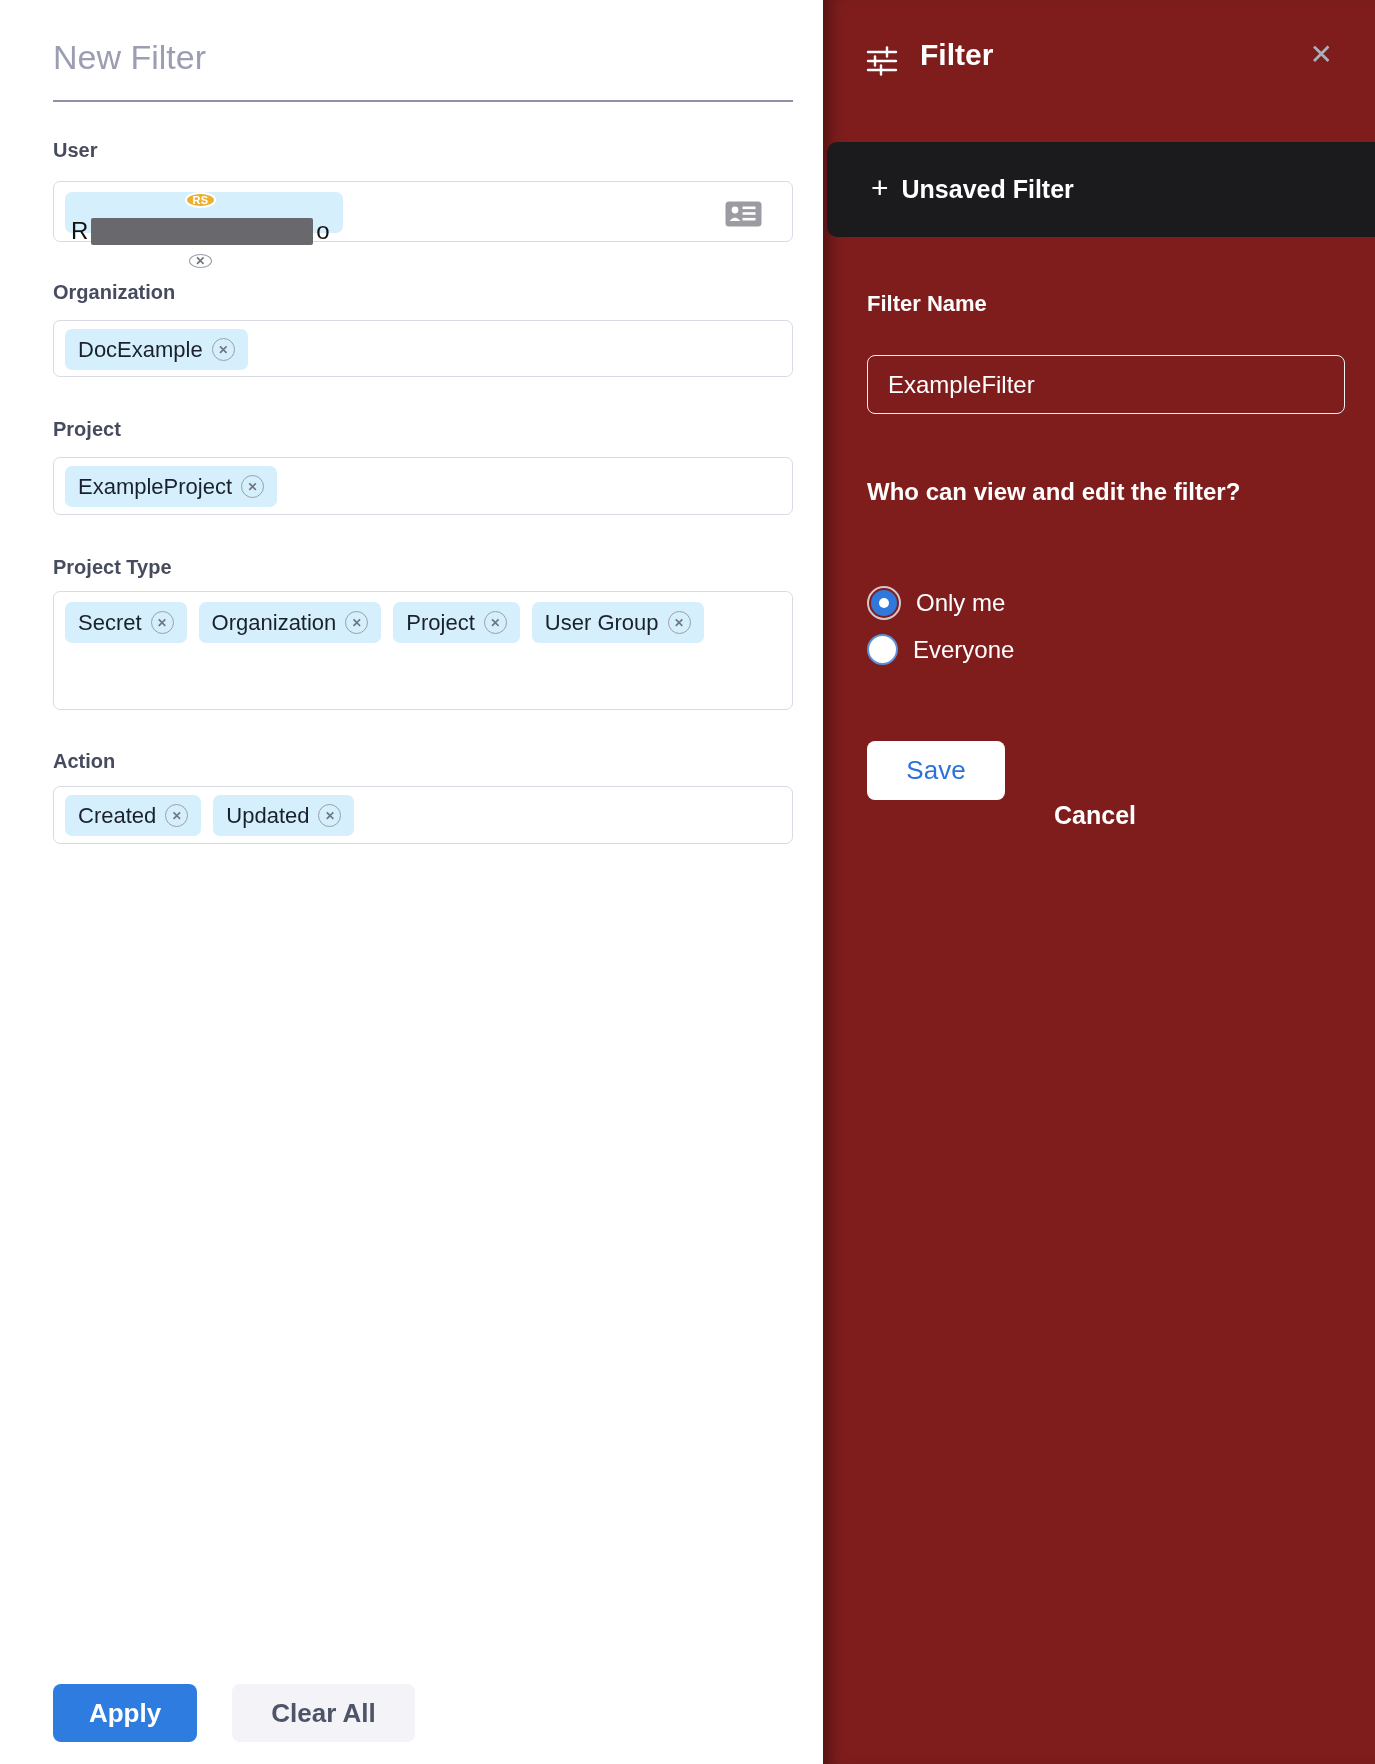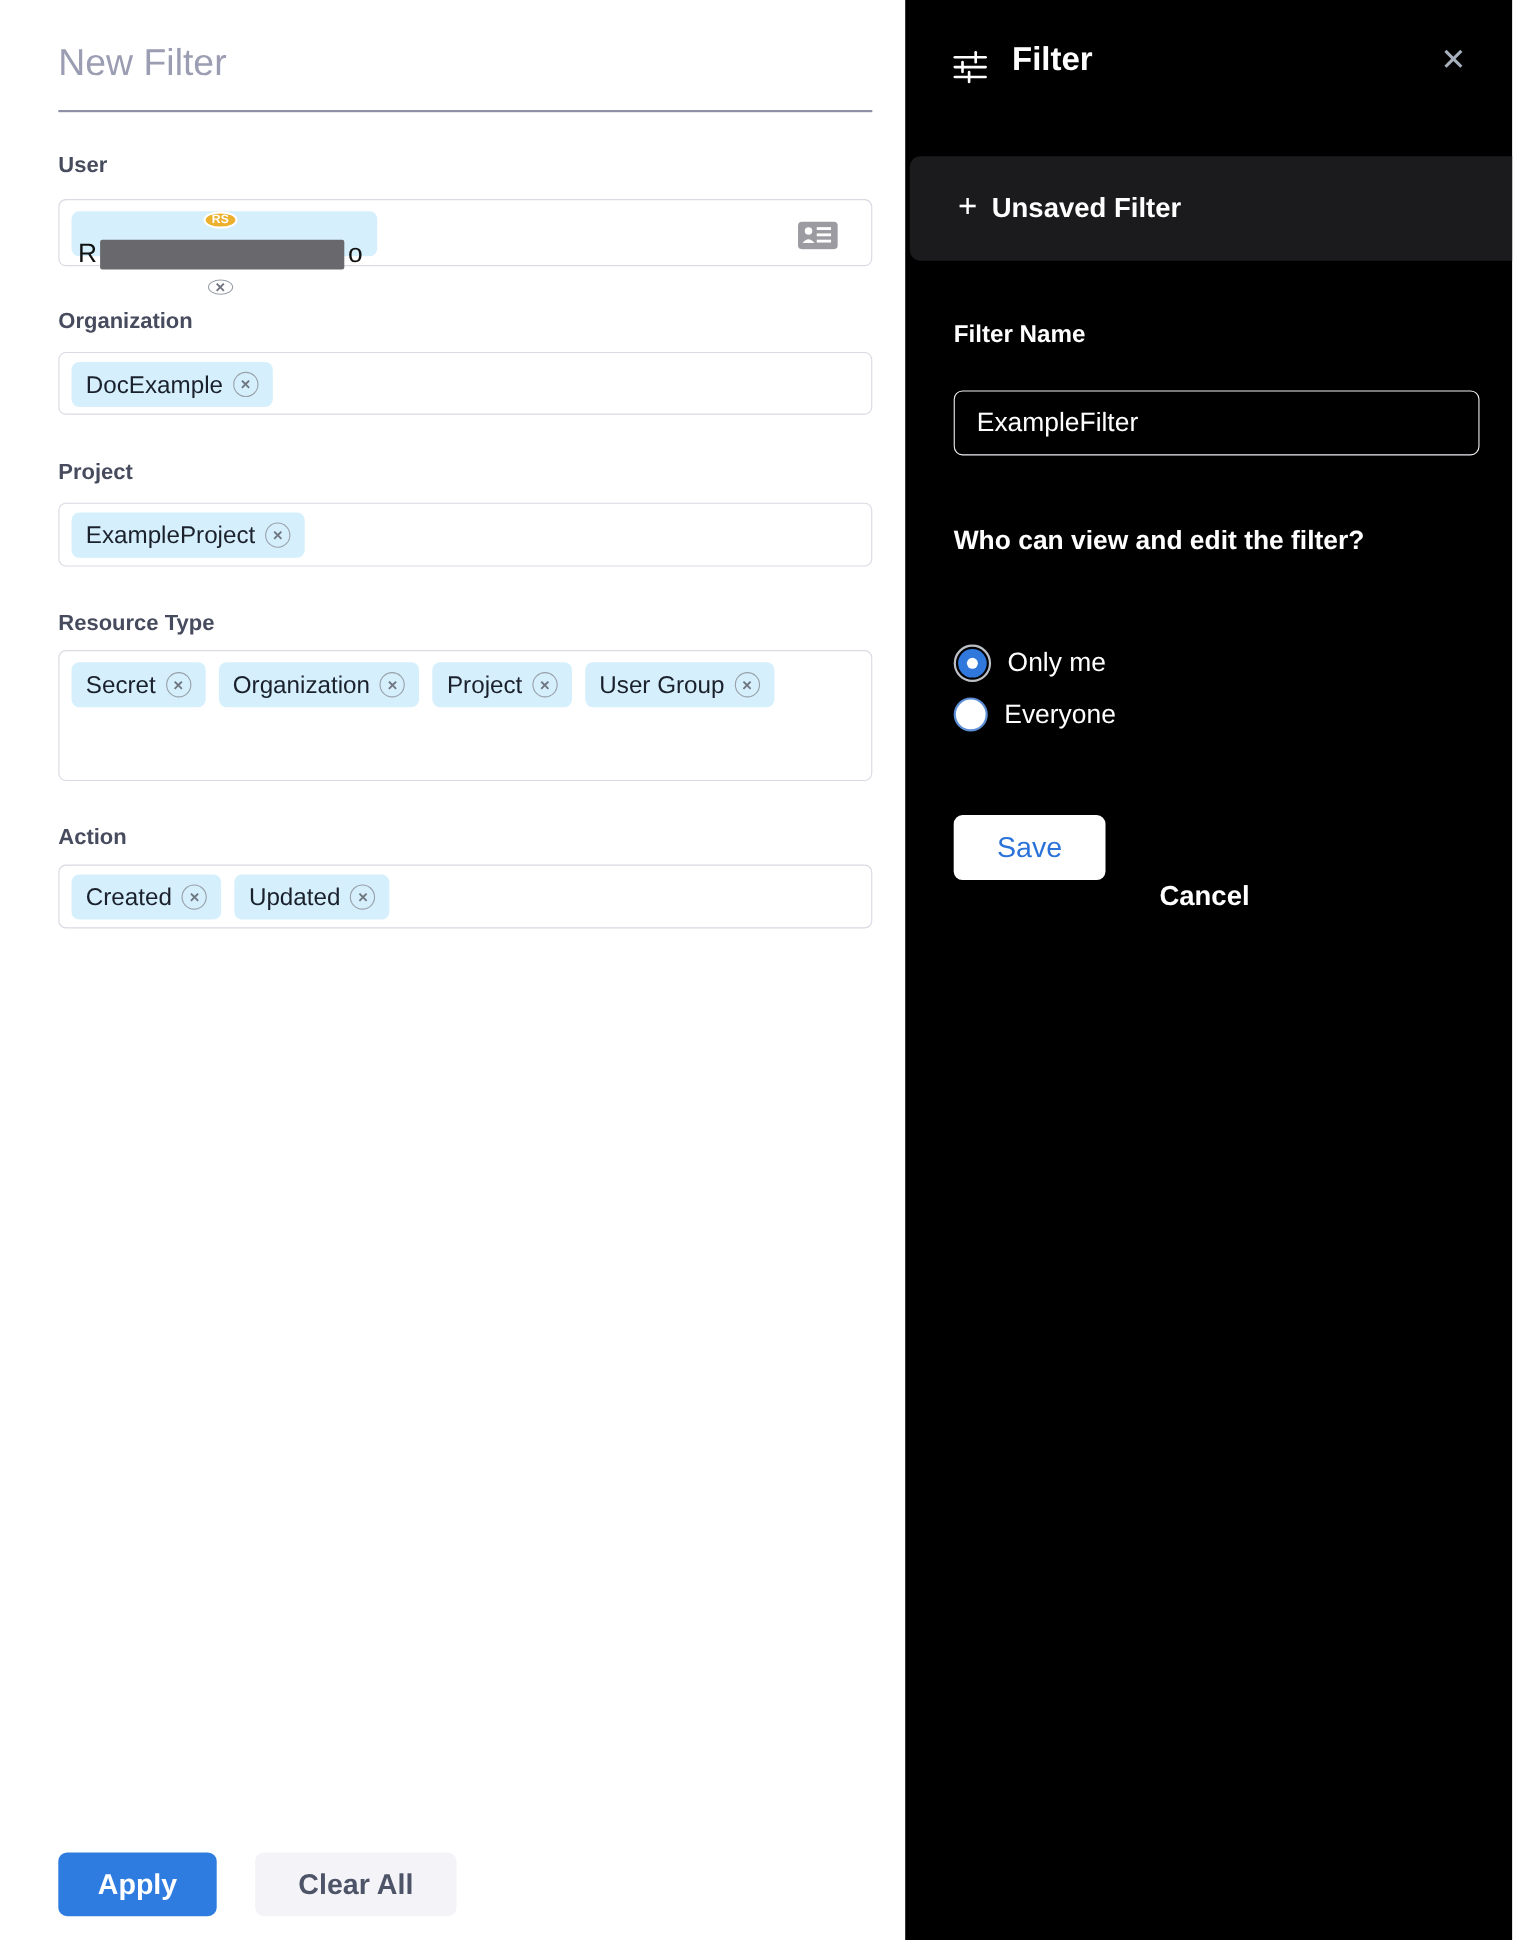--- a/index.html
+++ b/index.html
@@ -35,21 +35,21 @@
         margin:0 2px;}
   .contact-icon{position:absolute;right:30px;top:19px;}
 
   .actions{position:absolute;left:37px;top:1684px;display:flex;gap:35px;align-items:center;}
   .apply{width:144px;height:58px;border:none;border-radius:8px;background:#2f7ce0;color:#fff;
         font-size:26px;font-weight:700;cursor:pointer;}
   .clear{width:183px;height:58px;border:none;border-radius:8px;background:#f3f3f8;color:#4e5468;
         font-size:26px;font-weight:700;cursor:pointer;}
 
   
-  .right{position:absolute;left:823px;top:0;width:552px;height:1764px;background:#000000;
+  .right{position:absolute;left:823px;top:0;width:552px;height:1764px;background:#7f1d1d;
         box-shadow:inset 16px 0 18px -12px rgba(0,0,0,.45);}
   .drawer-icon{position:absolute;left:43px;top:43px;}
   .drawer-title{position:absolute;left:97px;top:38px;font-size:30px;font-weight:700;color:#fff;}
   .drawer-close{position:absolute;right:42px;top:38px;font-size:28px;color:#a7b0bd;cursor:pointer;
         font-weight:400;}
   .unsaved-bar{position:absolute;left:4px;top:142px;width:548px;height:95px;background:#1b1b1d;
         border-radius:10px 0 0 10px;display:flex;align-items:center;padding-left:44px;gap:13px;}
   .plus{color:#fff;font-size:30px;font-weight:400;line-height:1;margin-top:-3px;}
   .unsaved-label{color:#fff;font-size:25px;font-weight:600;}
   .fn-label{position:absolute;left:44px;top:291px;font-size:22px;font-weight:700;color:#fff;}
@@ -110,21 +110,21 @@
       </div>
 
     <div class="flabel lbl-proj">Project</div>
     <div class="fbox box-proj">
         <span class="chip">
           <span>ExampleProject</span>
           <span class="chip-x">✕</span>
         </span>
       </div>
 
-    <div class="flabel lbl-res">Resource Type</div>
+    <div class="flabel lbl-res">Project Type</div>
     <div class="fbox box-res">
         <span class="chip">
           <span>Secret</span>
           <span class="chip-x">✕</span>
         </span>
         <span class="chip">
           <span>Organization</span>
           <span class="chip-x">✕</span>
         </span>
         <span class="chip">

